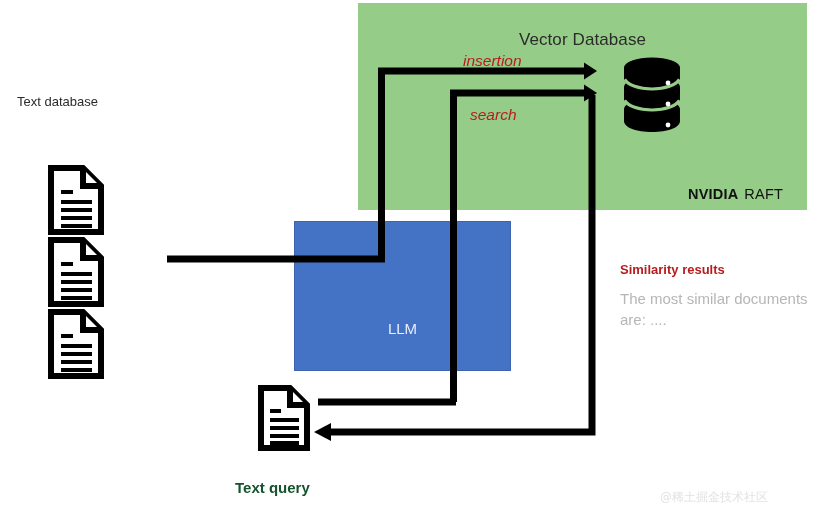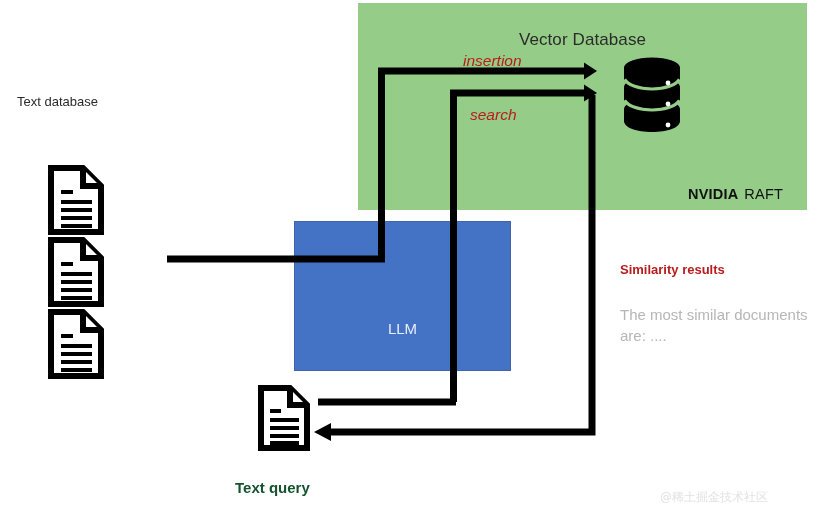--- a/index.html
+++ b/index.html
@@ -88,21 +88,20 @@
     white-space: nowrap;
   }
   #sim-body {
     position: absolute;
     left: 620px;
     top: 288px;
     width: 190px;
     font-size: 15px;
     line-height: 21px;
     color: #b6b6b6;
-    margin-top: 16px;
   }
 
   
   .svg-layer {
     position: absolute;
     left: 0; top: 0;
     width: 822px;
     height: 517px;
     pointer-events: none;
   }

